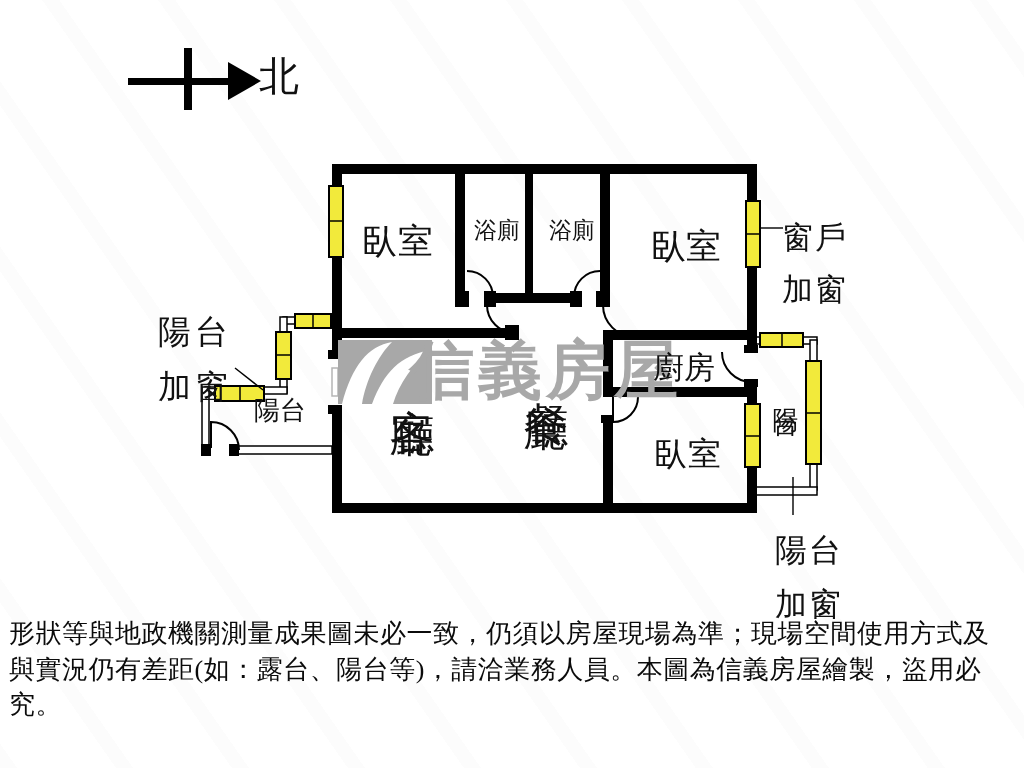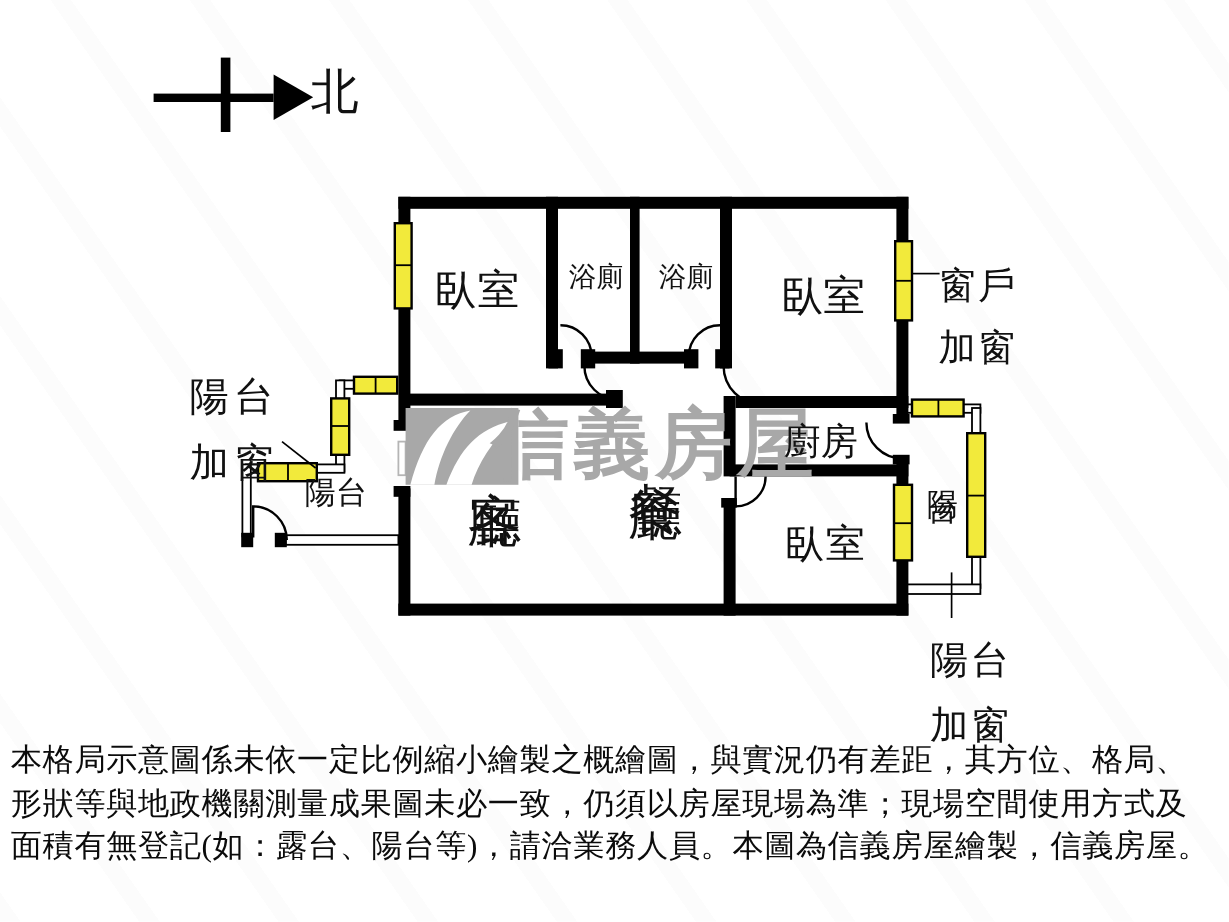--- a/index.html
+++ b/index.html
@@ -189,18 +189,17 @@
   <div class="ann ann-right">
     <div class="ln">窗戶</div>
     <div class="ln">加窗</div>
   </div>
   <div class="ann ann-bottom">
     <div class="ln">陽台</div>
     <div class="ln">加窗</div>
   </div>
 
   <div class="disclaimer">
-    <div>本格局示意圖係未依一定比例縮小繪製之概繪圖，與實況仍有差距，其方位、格局、</div>
     <div>形狀等與地政機關測量成果圖未必一致，仍須以房屋現場為準；現場空間使用方式及</div>
-    <div>面積有無登記(如：露台、陽台等)，請洽業務人員。本圖為信義房屋繪製，信義房屋。</div>
+    <div>與實況仍有差距(如：露台、陽台等)，請洽業務人員。本圖為信義房屋繪製，盜用必究。</div>
   </div>
 
 </div>
 
 </body></html>

